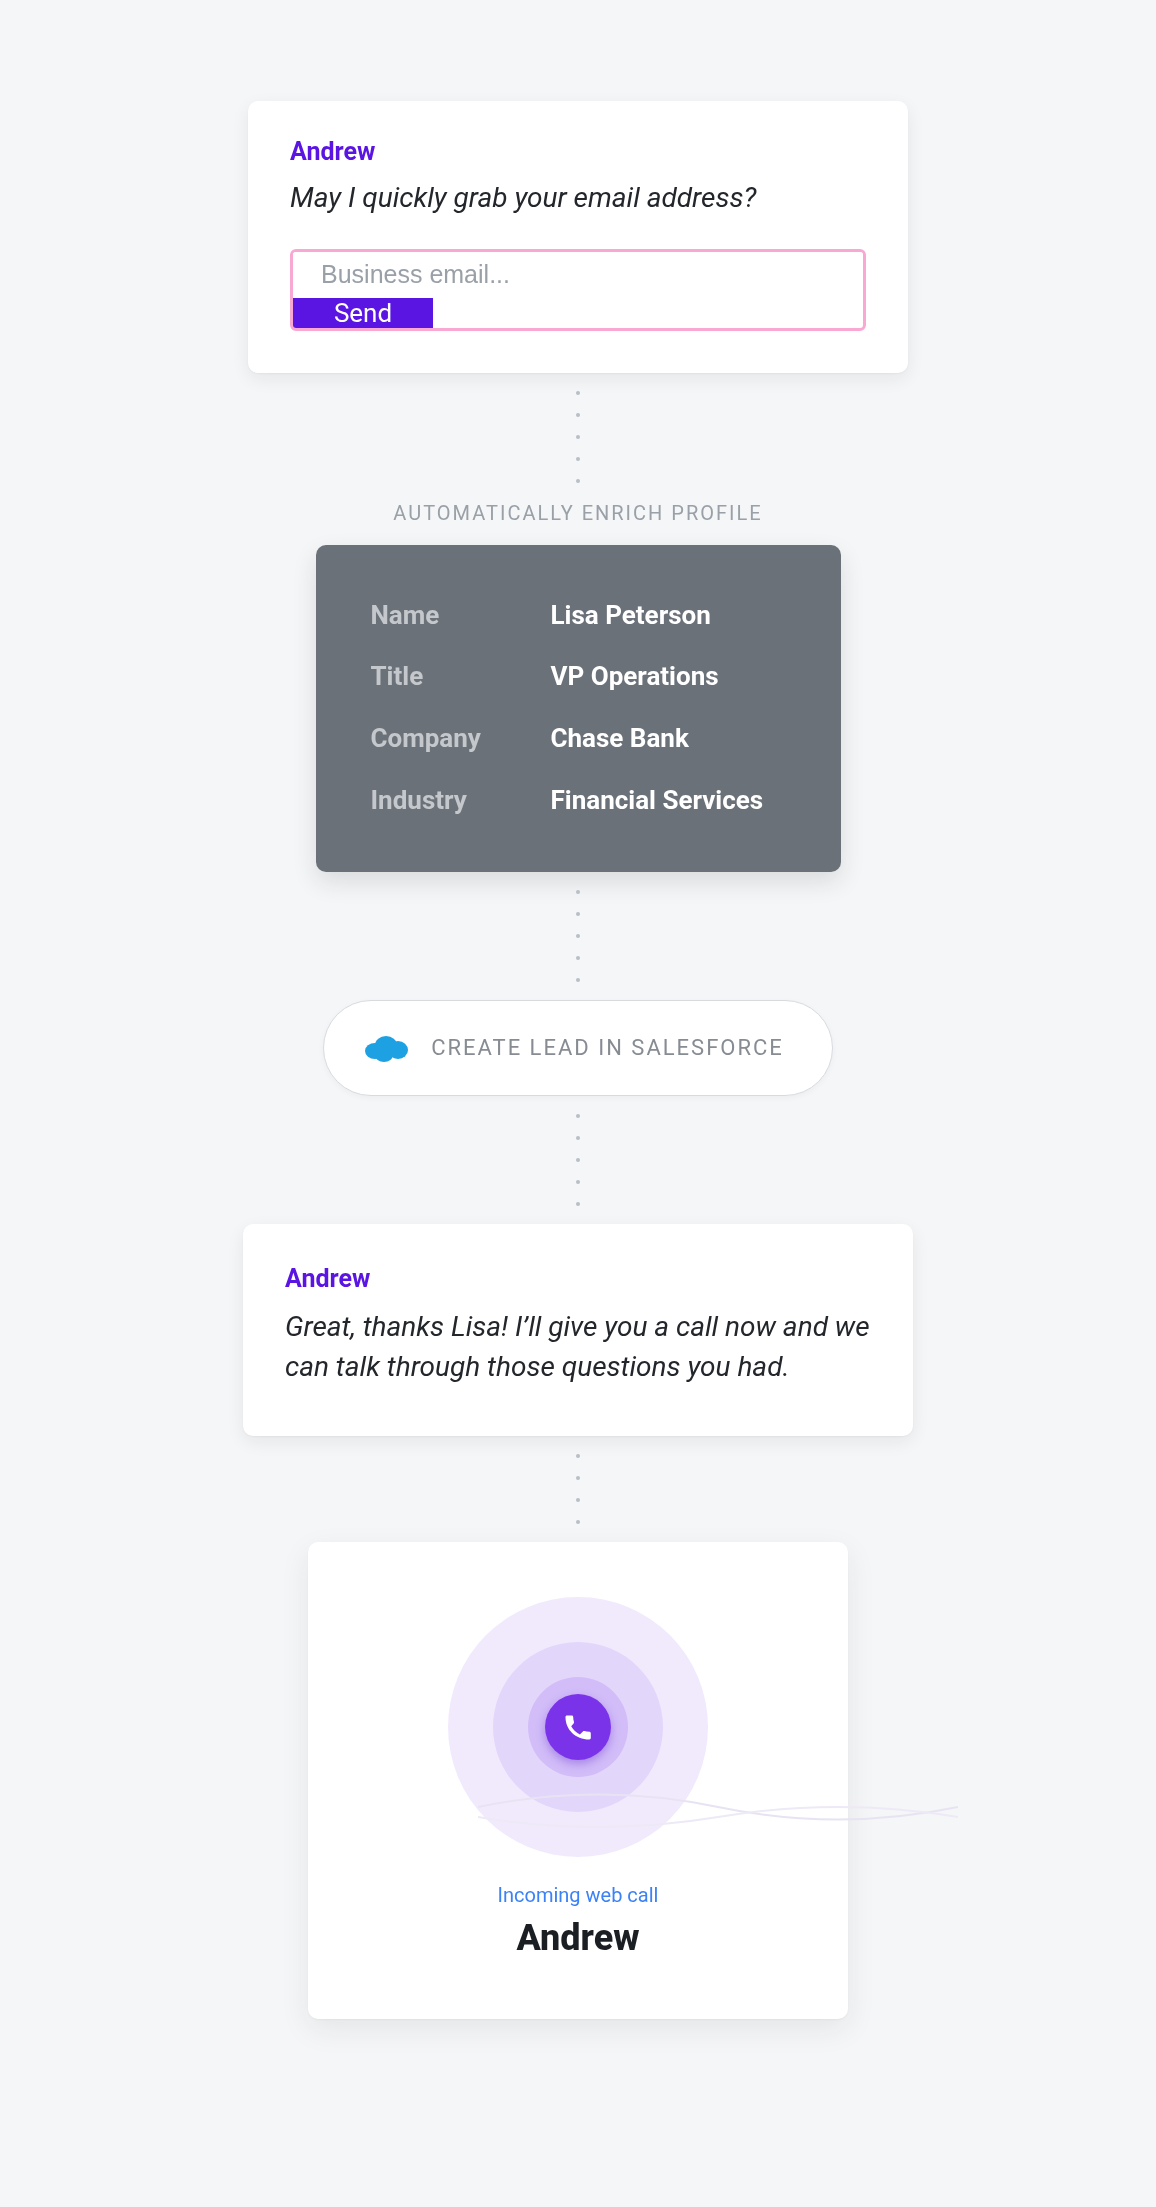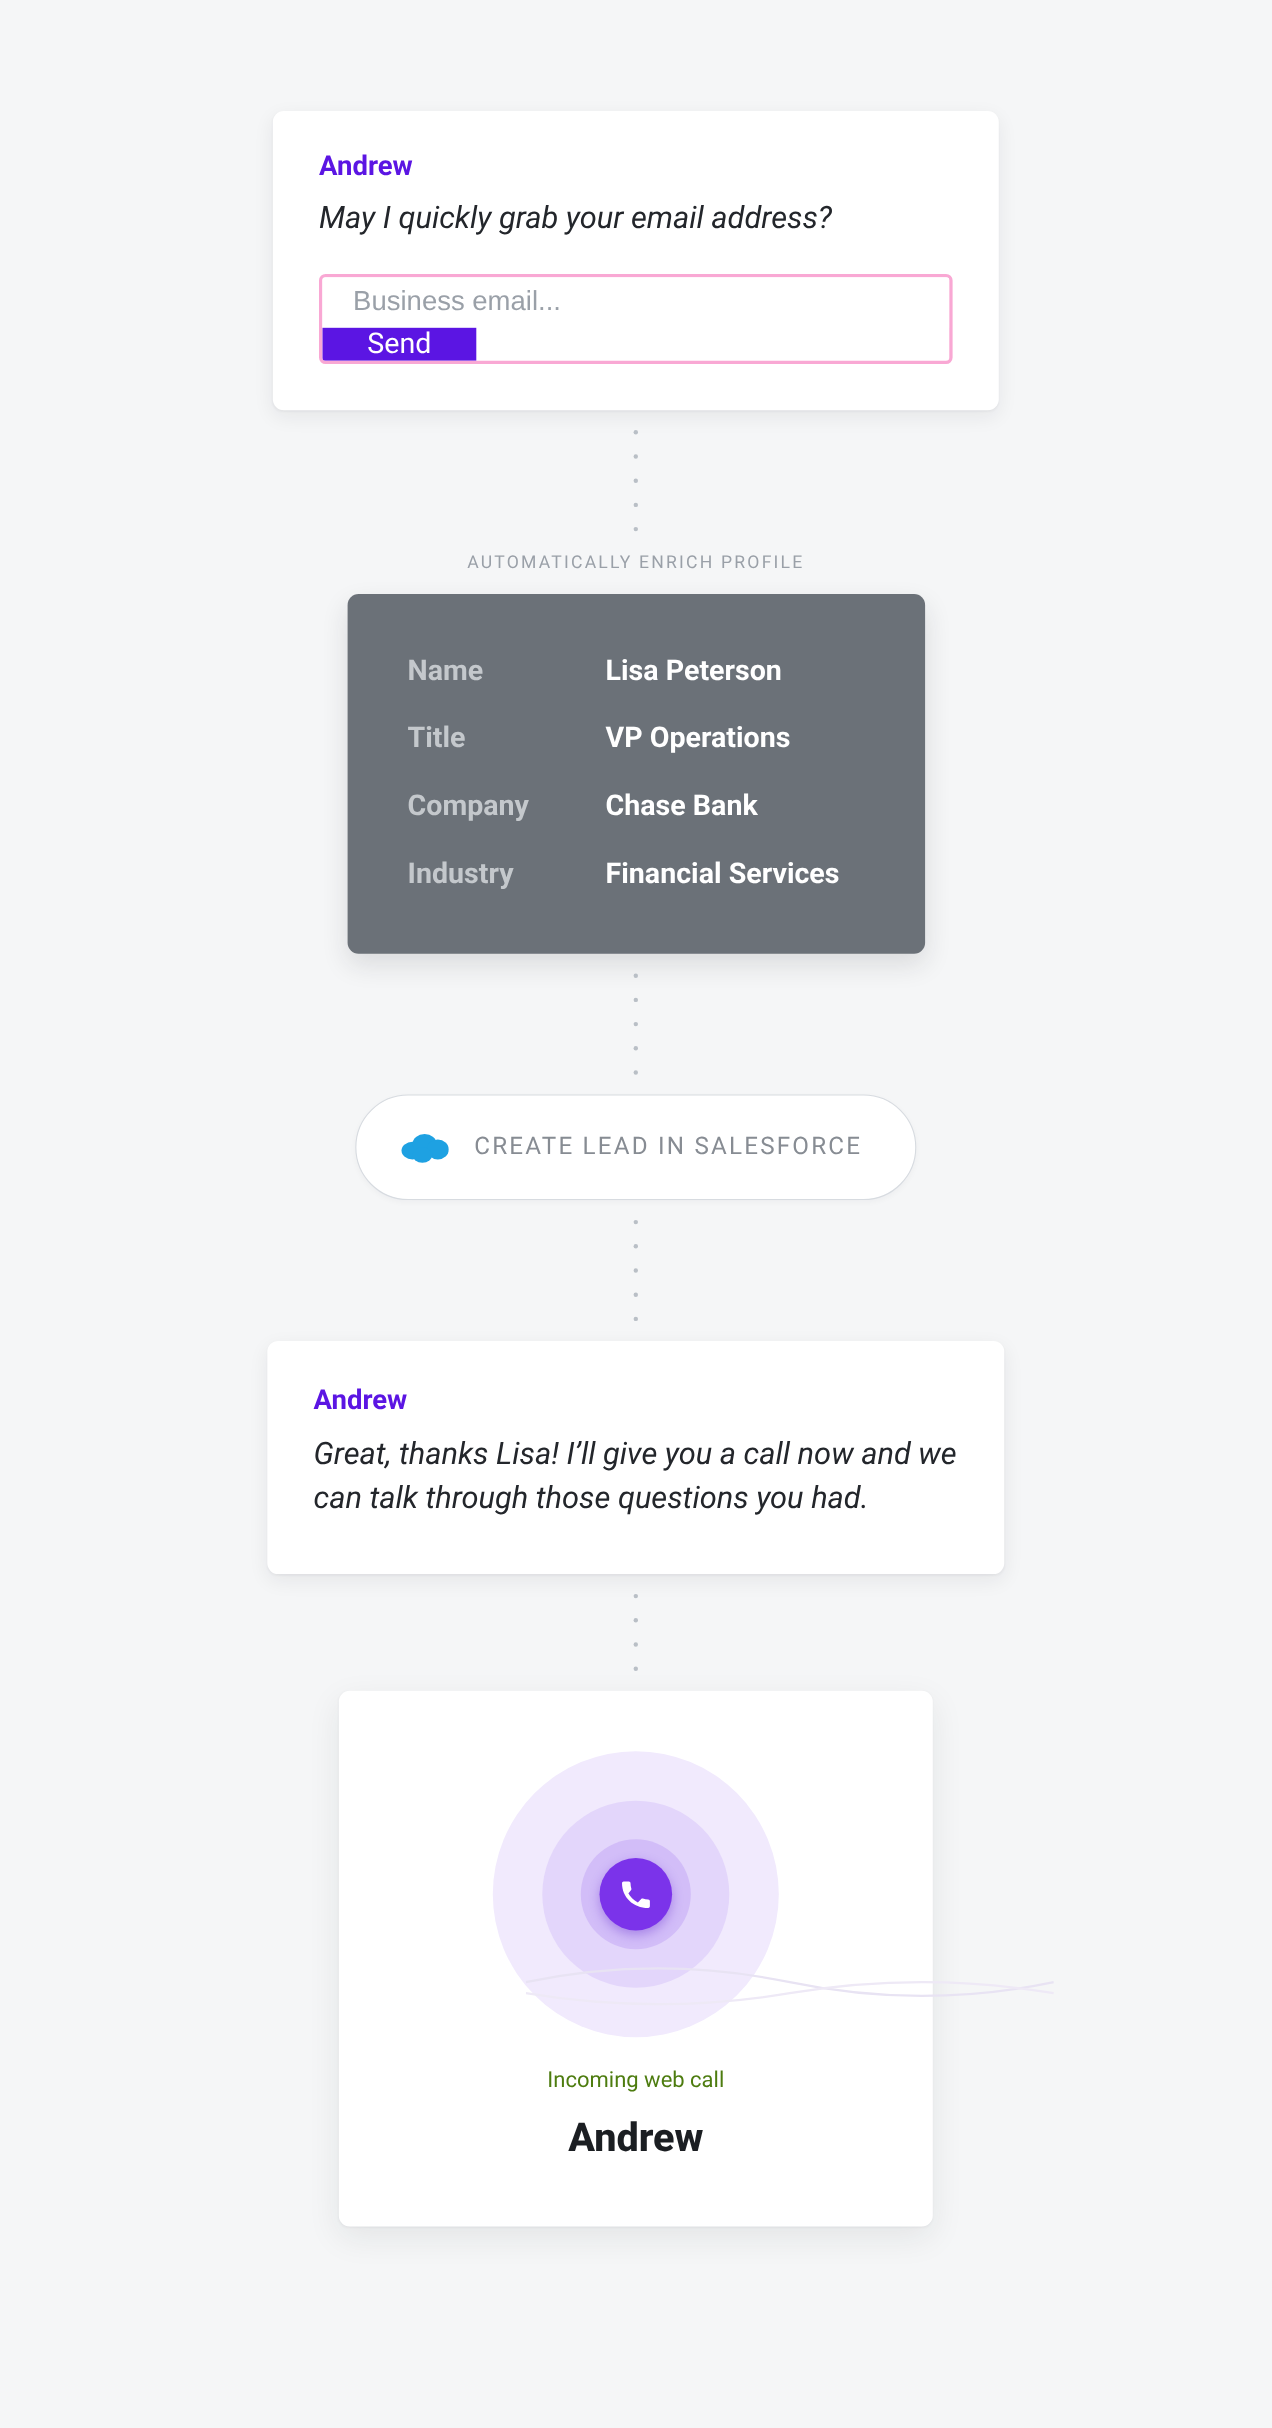--- a/index.html
+++ b/index.html
@@ -79,21 +79,21 @@
     gap: 18px;
     padding: 18px 0;
   }
   .dots span {
     width: 4px; height: 4px;
     background: #b9bfc6;
     border-radius: 50%;
   }
   
   .steplabel {
-    font-size: 16px;
+    font-size: 20px;
     letter-spacing: 2px;
     color: #9aa0a8;
     text-align: center;
     margin-bottom: 20px;
   }
   
   .profile {
     width: 525px;
     background: #6b7178;
     border-radius: 10px;
@@ -171,22 +171,22 @@
   }
   .phonecircle svg { width:32px; height:32px; fill:#fff; }
   .underline-wave {
     position:absolute;
     left: 30px; right: 30px; top: 180px;
     height: 60px;
     pointer-events:none;
   }
   .incoming {
     font-size: 20px;
-    color: #4d7c0f;
-    margin-bottom: 20px;
+    color: #3b82f6;
+    margin-bottom: 10px;
   }
   .caller {
     font-size: 36px;
     font-weight: 800;
     color: #1b1e22;
   }
 </style>
 </head>
 <body>
 

